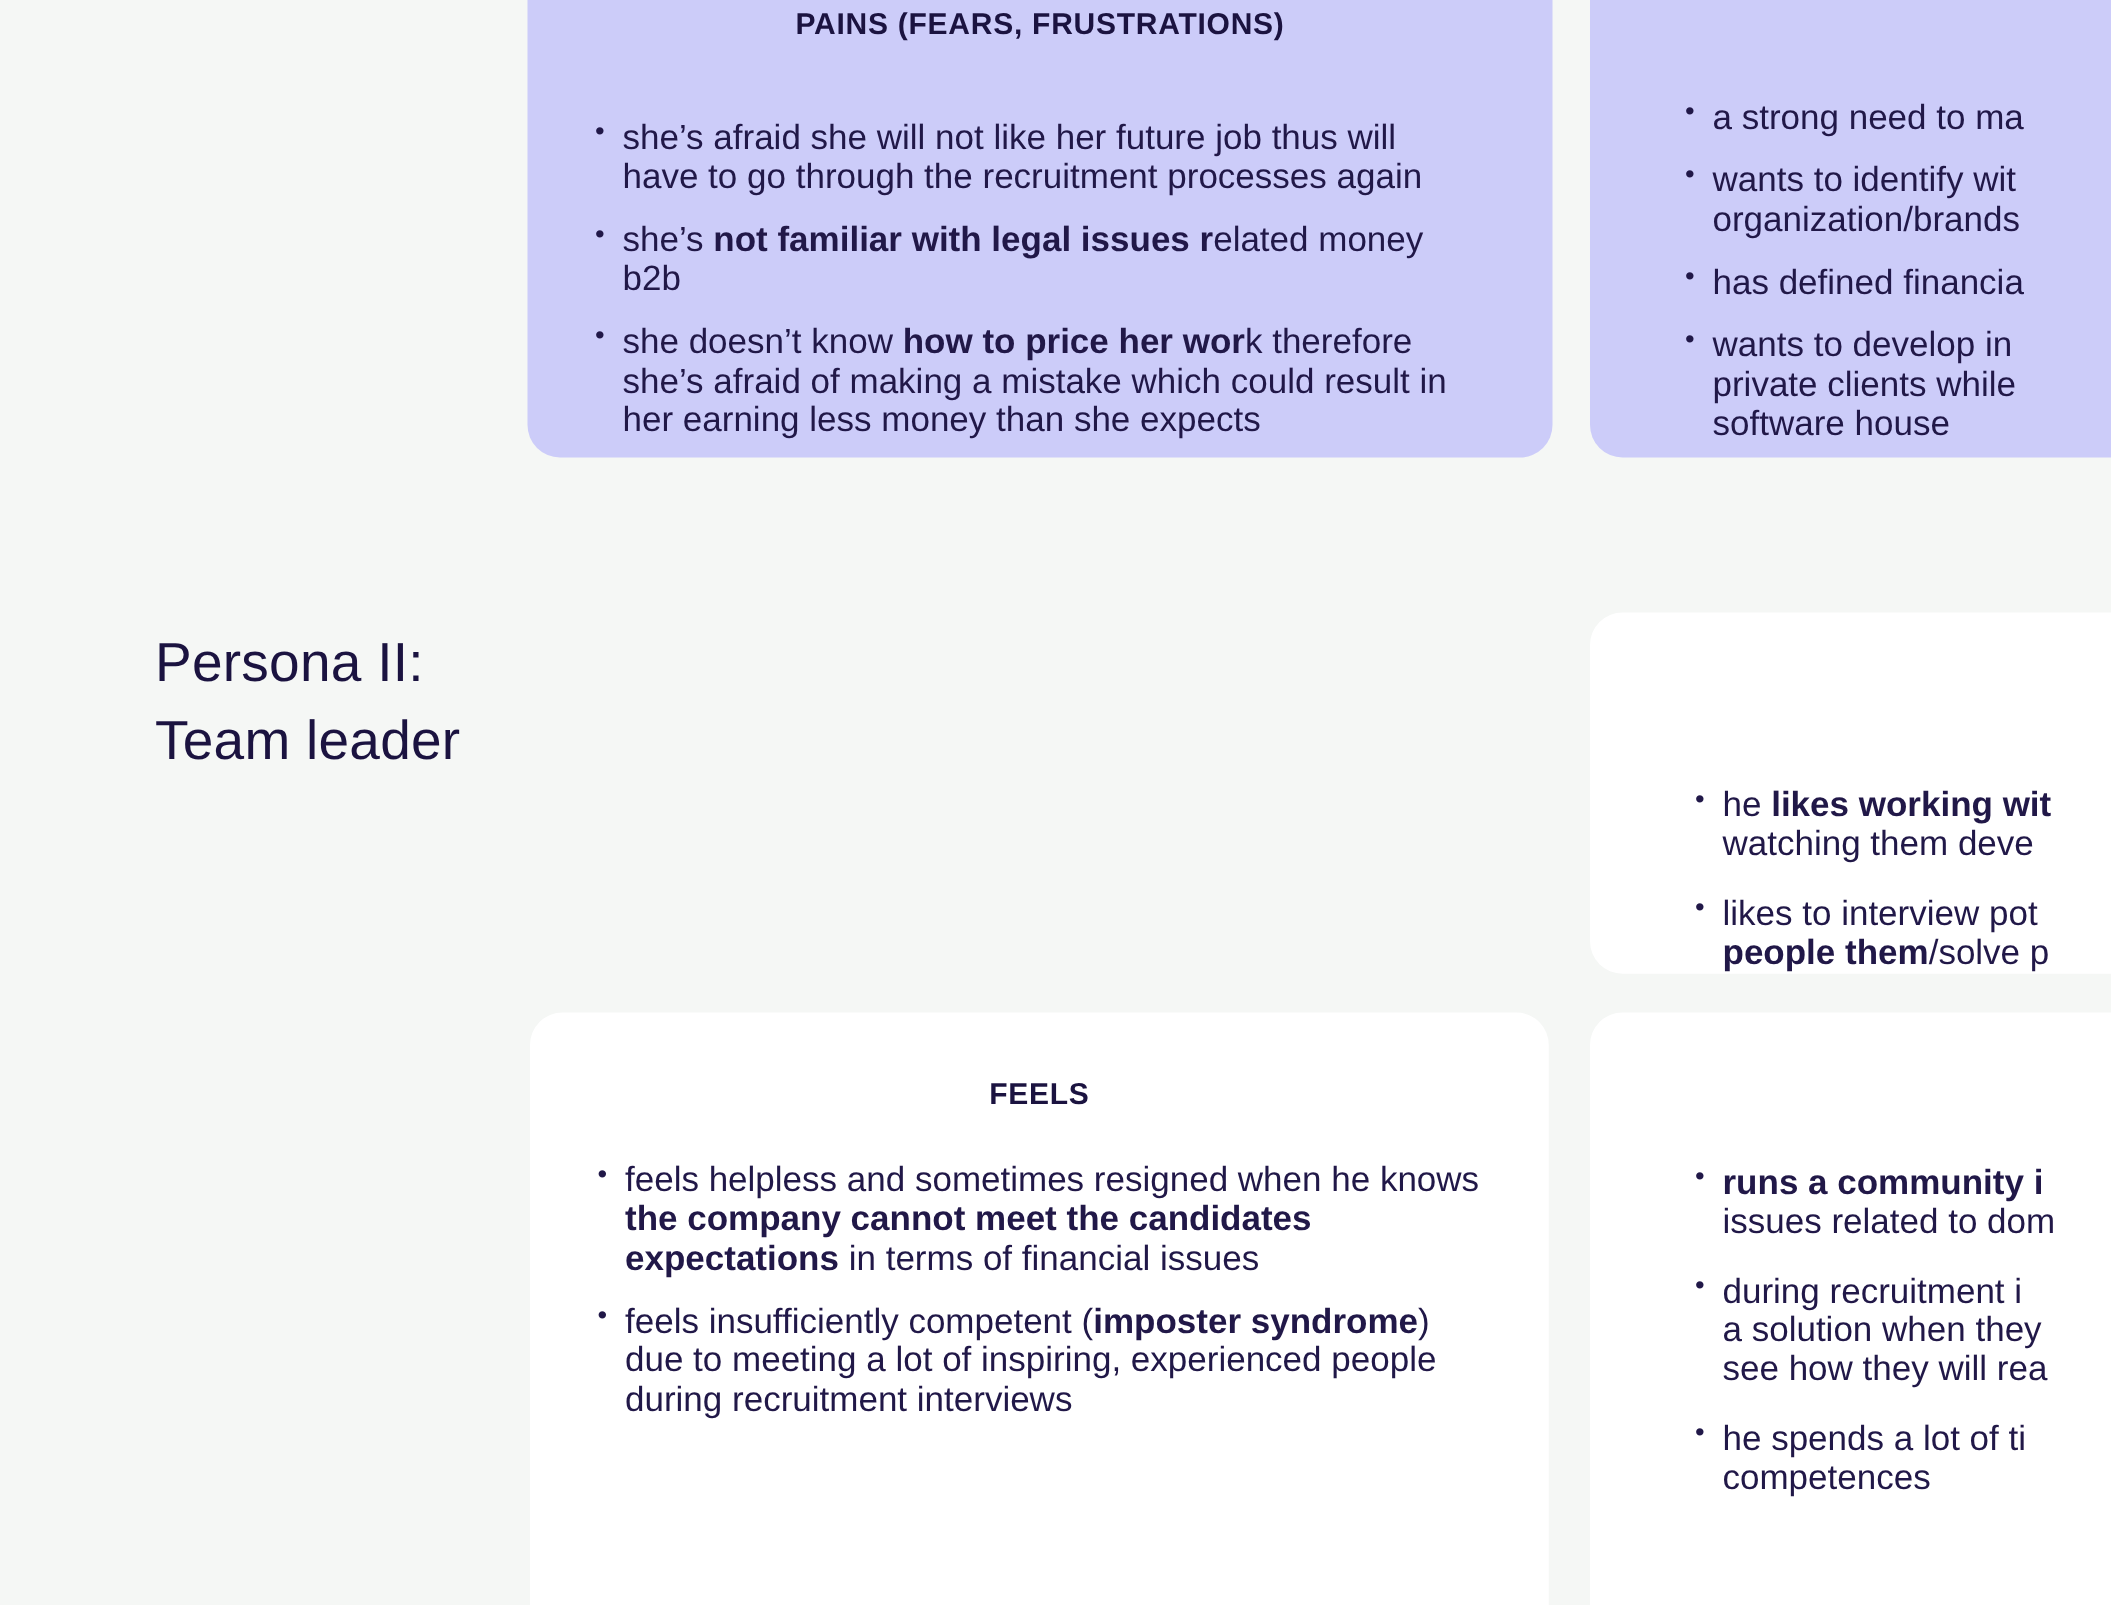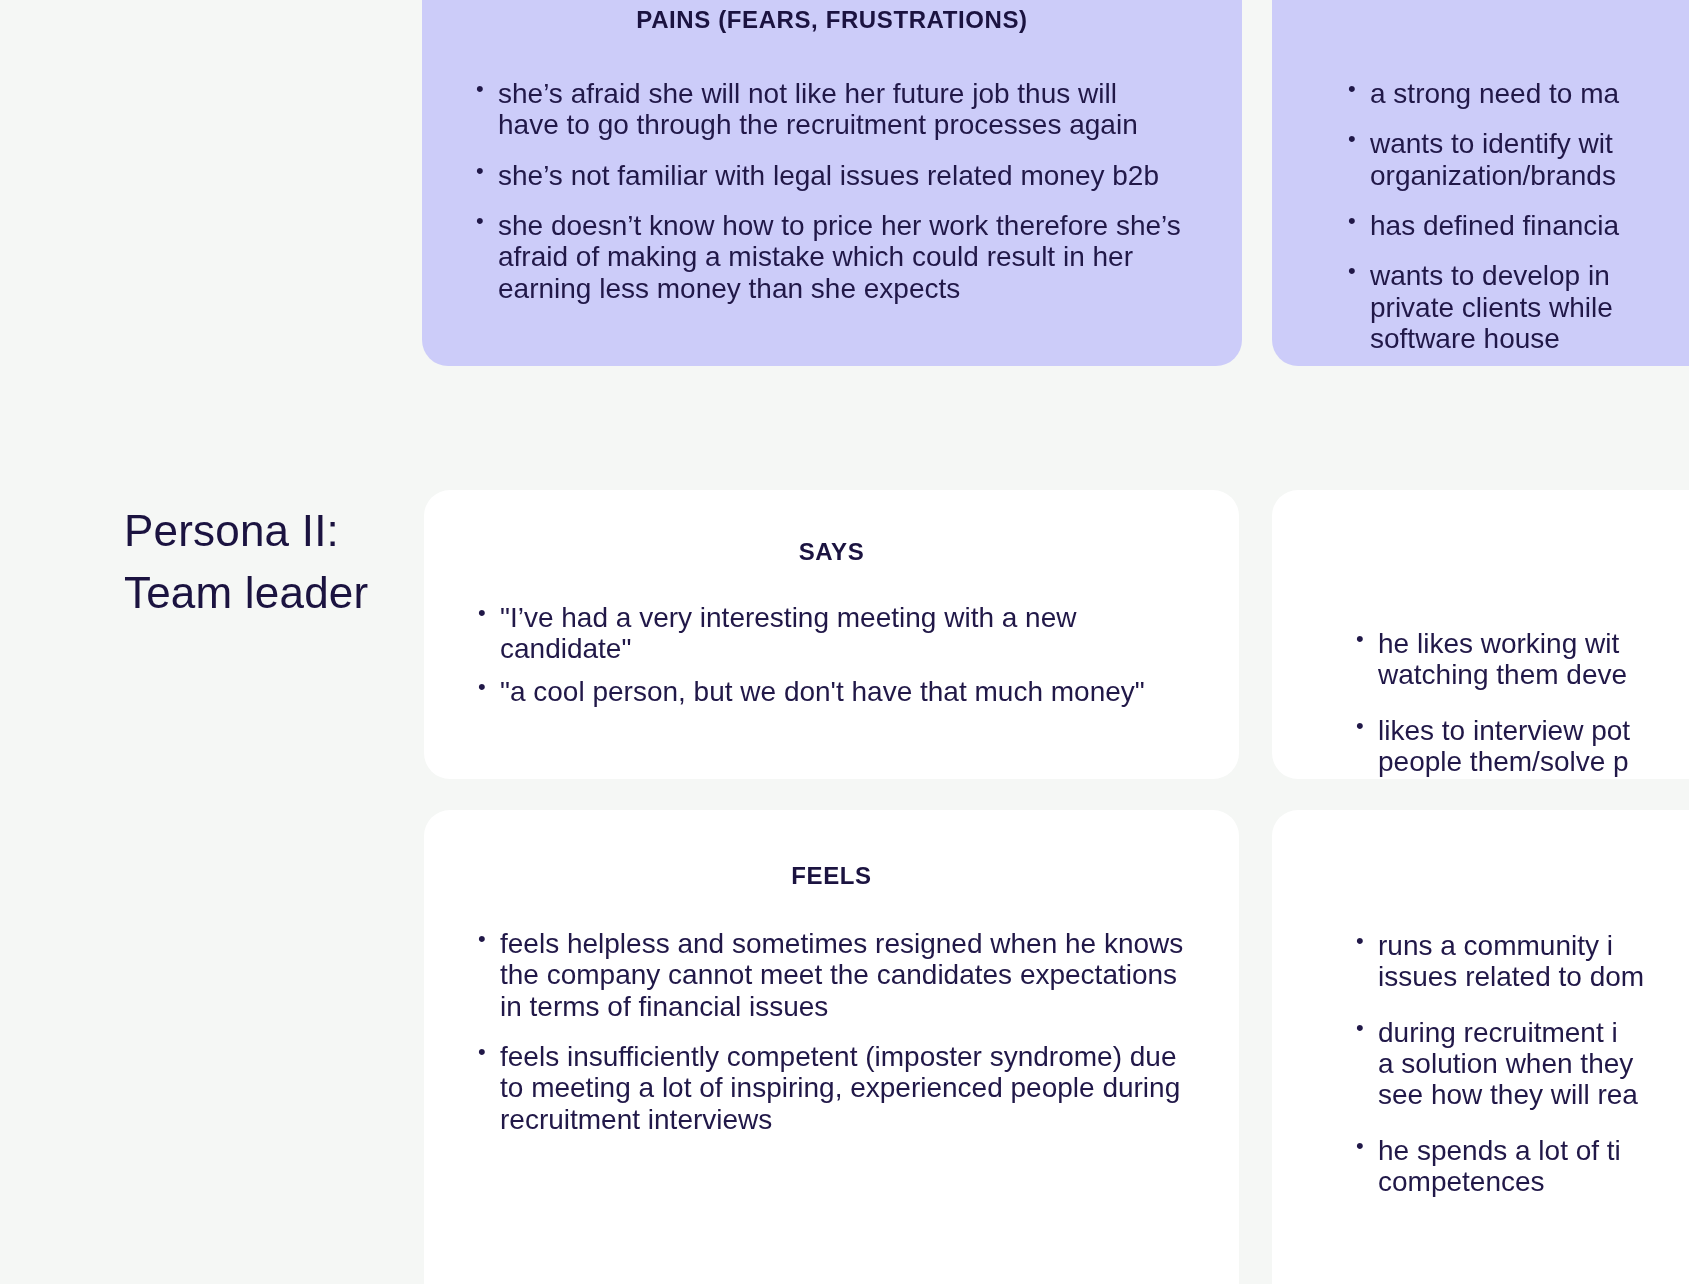--- a/index.html
+++ b/index.html
@@ -44,29 +44,29 @@
     margin-bottom:19px;
   }
   ul.bullets li:last-child { margin-bottom:0; }
   ul.bullets li::before {
     content:"\2022";
     position:absolute;
     left:6px; top:-1px;
     font-size:22px;
     color:#211848;
   }
-  ul.bullets b { font-weight:400; }
+  ul.bullets b { font-weight:700; }
 
   
   #pains-card {
     left:422px; top:-82px;
     width:820px; height:448px;
     padding-top:88px;
   }
-  #pains-card .card-title { margin-bottom:44px; }
+  #pains-card .card-title { margin-bottom:60px; }
   #pains-card ul { padding:0 28px 0 18px; }
 
   #gains-card {
     left:1272px; top:-82px;
     width:700px; height:448px;
     padding-top:88px;
   }
   #gains-card .card-title { margin-bottom:44px; text-align:right; padding-right:6px;}
   #gains-card ul { padding:0 10px 0 40px; }
 
@@ -137,27 +137,20 @@
         <li><span>has defined financia</span></li>
         <li><span>wants to develop in </span><br><span>private clients while </span><br><span>software house</span></li>
       </ul>
   </div>
 
   <div id="persona-label">
     <div>Persona II:</div>
     <div>Team leader</div>
   </div>
 
-  <div class="card white clip" id="says-card">
-    <div class="card-title">SAYS</div>
-    <ul class="bullets">
-        <li><span>"I’ve had </span><b>a very interesting meeting</b><span> with a new candidate"</span></li>
-        <li><span>"a cool person, but </span><b>we don't have that much money</b><span>"</span></li>
-      </ul>
-  </div>
 
   <div class="card white clip" id="thinks-card">
     <ul class="bullets">
         <li><span>he </span><b>likes working wit</b><span></span><br><span>watching them deve</span></li>
         <li><span>likes to interview pot</span><span></span><br><span></span><b>people them</b><span>/solve p</span></li>
       </ul>
   </div>
 
   <div class="card white clip" id="feels-card">
     <div class="card-title">FEELS</div>

